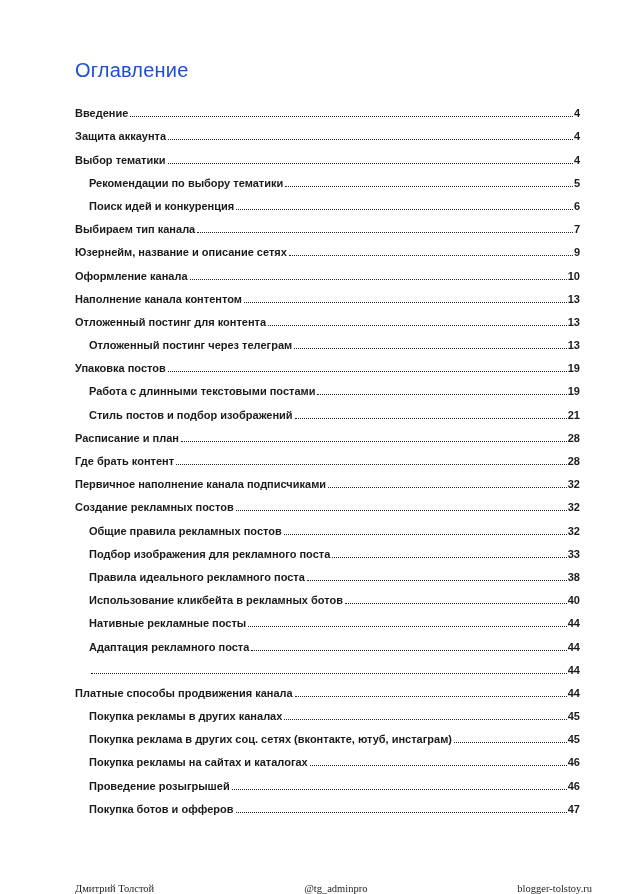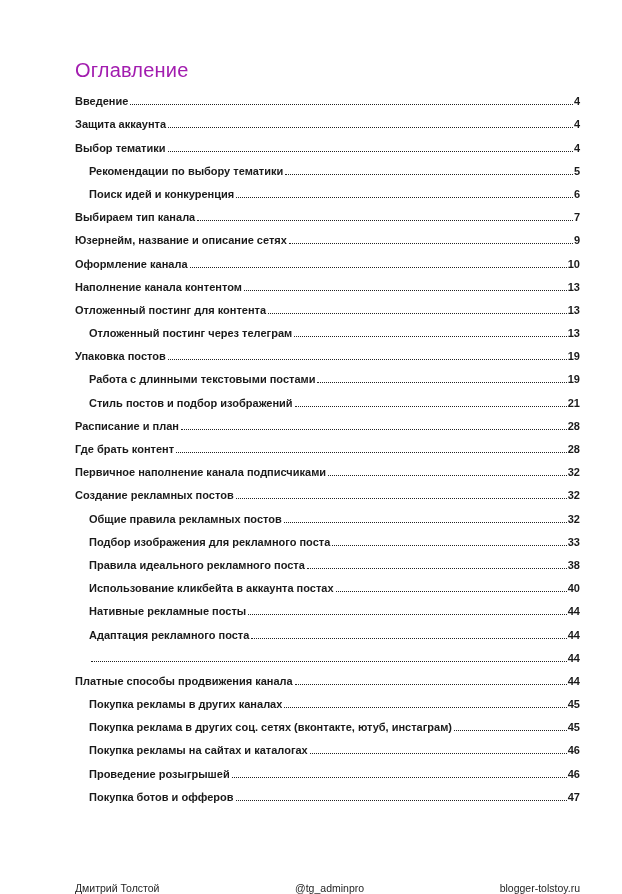--- a/index.html
+++ b/index.html
@@ -20,22 +20,22 @@
   .content {
     position: absolute;
     left: 75px;
     right: 42px;
     top: 58px;
   }
   .toc-title {
     font-size: 20px;
     font-weight: 500;
     line-height: 24px;
-    color: #a21caf;
-    margin: 0 0 6px 0;
+    color: #1d4ed8;
+    margin: 0 0 18px 0;
     letter-spacing: 0.2px;
   }
   .toc-list {
     margin-top: 2px;
   }
   .toc-row {
     display: flex;
     align-items: flex-end;
     height: 23.2px;
     box-sizing: border-box;
@@ -61,28 +61,29 @@
   }
   .toc-page {
     font-size: 11px;
     font-weight: bold;
     line-height: 12px;
     color: #1a1a1a;
   }
   .footer {
     position: absolute;
     left: 75px;
-    right: 42px;
+    right: 30px;
     top: 844px;
     display: flex;
     justify-content: space-between;
     align-items: baseline;
     font-size: 10.5px;
     line-height: 13px;
     color: #1f1f1f;
+    font-family: Liberation Serif, serif;
   }
   .footer .f-center { text-align: left; }
   .footer .f-right  { text-align: right; margin-top: 38px; }
 </style>
 </head>
 <body>
 
 <div class="page">
   <div class="content">
     <h1 class="toc-title">Оглавление</h1>
@@ -208,21 +209,21 @@
     <span class="toc-page">33</span>
   </div>
 
   <div class="toc-row level-2">
     <span class="toc-text">Правила идеального рекламного поста</span>
     <span class="toc-leader"></span>
     <span class="toc-page">38</span>
   </div>
 
   <div class="toc-row level-2">
-    <span class="toc-text">Использование кликбейта в аккаунта постах</span>
+    <span class="toc-text">Использование кликбейта в рекламных ботов</span>
     <span class="toc-leader"></span>
     <span class="toc-page">40</span>
   </div>
 
   <div class="toc-row level-2">
     <span class="toc-text">Нативные рекламные посты</span>
     <span class="toc-leader"></span>
     <span class="toc-page">44</span>
   </div>
 

